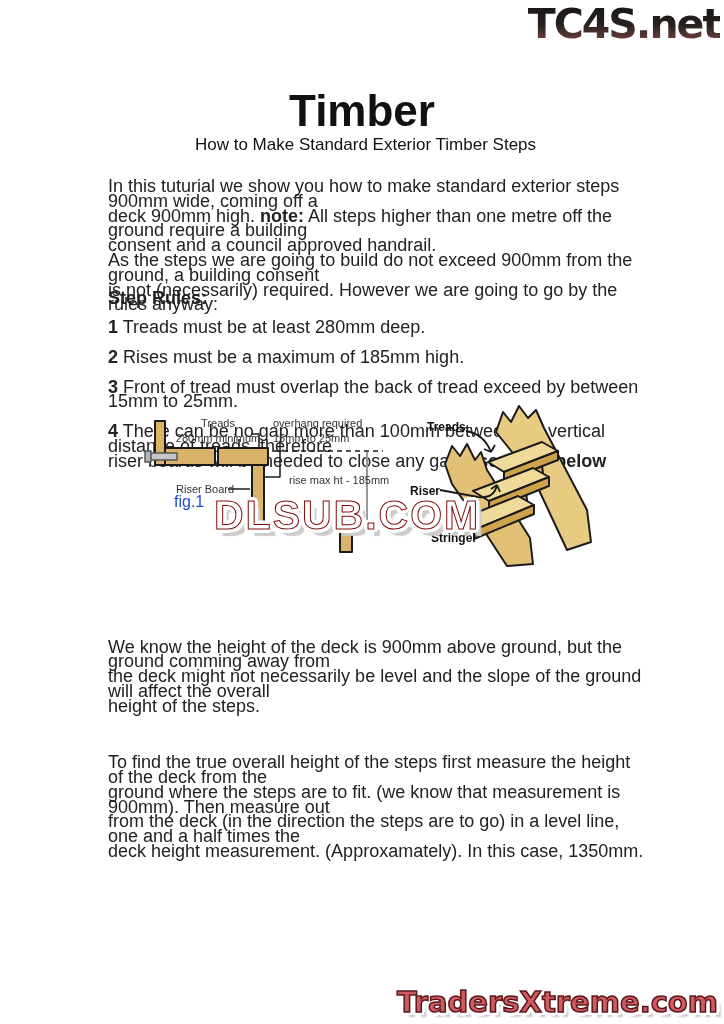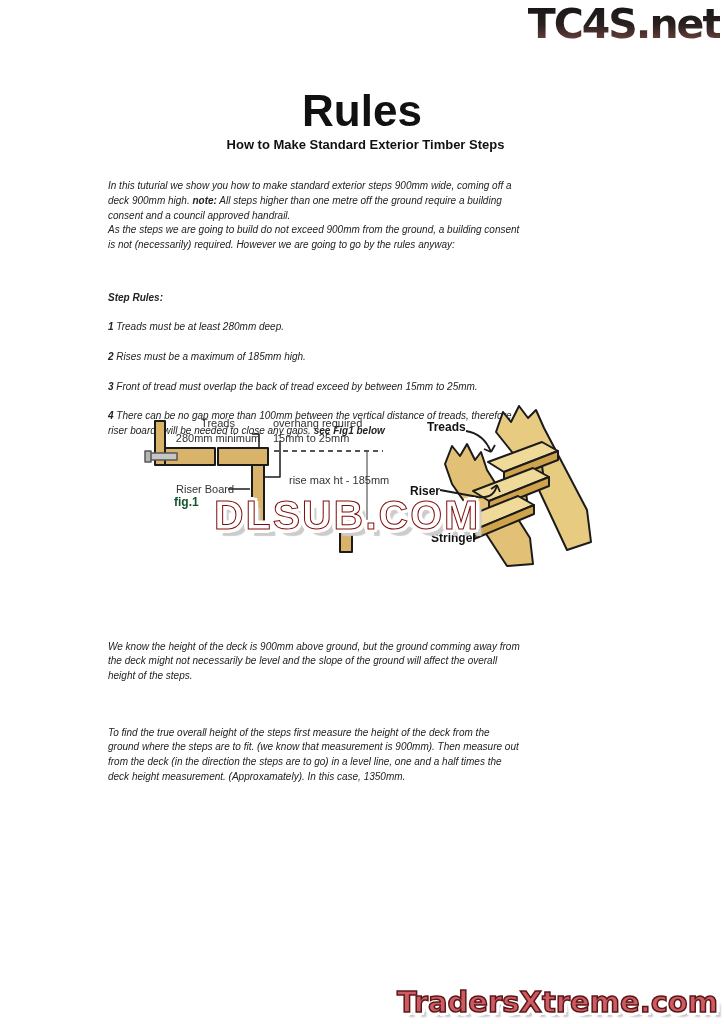--- a/index.html
+++ b/index.html
@@ -17,43 +17,43 @@
     background:linear-gradient(180deg,#151515 0%,#28211f 52%,#5e3a36 80%,#8d5b52 100%);
     -webkit-background-clip:text; background-clip:text; color:transparent;margin-left:24px;
   }
 
   .title {
     position:absolute; top:88px; left:0; right:0; margin:0;
     text-align:center; font-size:44px; line-height:46px; font-weight:bold; color:#111;
   }
   .subtitle {
     position:absolute; top:137px; left:0; right:0;
-    text-align:center; font-size:13px; line-height:15px; font-weight:bold; color:#111;padding-left:7px;
+    text-align:center; font-size:17px; line-height:15px; font-weight:normal; color:#111;padding-left:7px;
   }
 
-  .body-text { font-size:10px; line-height:14.8px; white-space:pre-line; color:#222;font-style:italic; }
+  .body-text { font-size:18px; line-height:14.8px; white-space:pre-line; color:#222; }
   .bold { font-weight:bold; }
 
   .intro { position:absolute; left:108px; top:179px; width:540px; }
   .rules { position:absolute; left:108px; top:276px; width:540px; }
   .getting-started { position:absolute; left:108px; top:598px; width:540px; }
   .gap { height:12px; }
 
   
   .figure { position:absolute; left:140px; top:400px; width:480px; height:175px; }
   .fig-svg { position:absolute; left:0; top:0; }
   .fig-label {
     position:absolute; font-size:11px; line-height:15px; color:#333;
     white-space:pre-line;
   }
   .lbl-treads-left { left:28px; top:16px; width:100px; text-align:center; }
   .lbl-overhang    { left:133px; top:16px; width:130px; }
   .lbl-rise        { left:149px; top:73px; width:140px; }
   .lbl-riser-board { left:36px;  top:82px; }
-  .lbl-fig         { left:34px;  top:93px; font-size:12px; line-height:18px; font-weight:bold; color:#14532d; }
+  .lbl-fig         { left:34px;  top:93px; font-size:16px; line-height:18px; font-weight:normal; color:#1d4ed8; }
   .lbl-steps       { font-weight:bold; font-size:12px; color:#111; }
   .lbl-treads-right{ left:287px; top:20px; }
   .lbl-riser       { left:270px; top:84px; }
   .lbl-stringer    { left:291px; top:131px; }
 
   .watermark {
     position:absolute; left:74px; top:94px; z-index:5;
     font-family:Liberation Sans, sans-serif; font-weight:bold;
     font-size:41px; line-height:42px; letter-spacing:2px;
     background:linear-gradient(180deg,#ef3a3a 0%,#d11616 45%,#8f0a0a 95%);
@@ -78,21 +78,21 @@
       5px 5px 2px #c6c6c6;
   }
 </style>
 </head>
 <body>
 
 <div class="page">
 
   <div class="top-logo">TC4S.net</div>
 
-  <h1 class="title">Rules</h1>
+  <h1 class="title">Timber</h1>
   <div class="subtitle">How to Make Standard Exterior Timber Steps</div>
 
   <div class="intro body-text"><span>In this tuturial we show you how to make standard exterior steps 900mm wide, coming off a
 deck 900mm high. </span><span class="bold">note:</span><span> All steps higher than one metre off the ground require a building
 consent and a council approved handrail.
 As the steps we are going to build do not exceed 900mm from the ground, a building consent
 is not (necessarily) required. However we are going to go by the rules anyway:</span></div>
 
   <div class="rules body-text">
     <div class="bold">Step Rules:</div>

